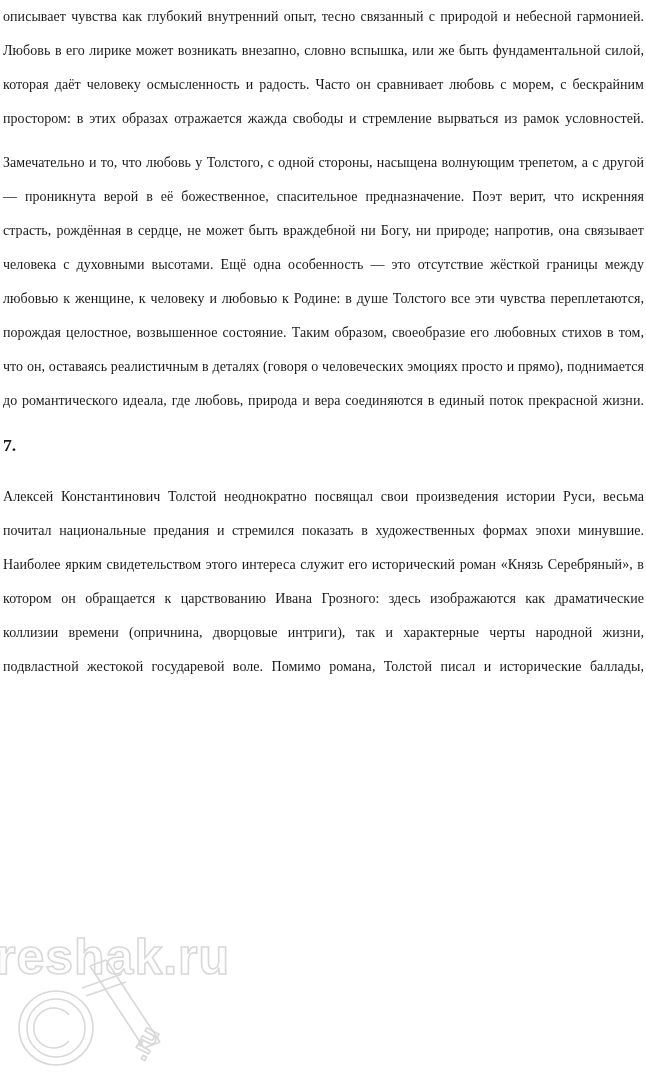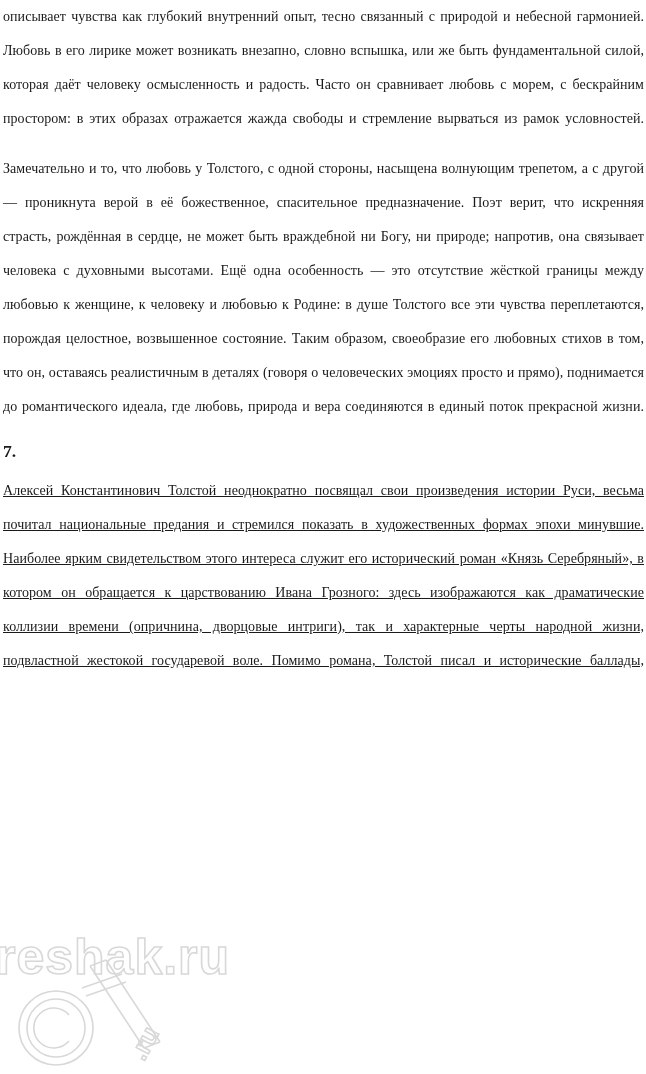--- a/index.html
+++ b/index.html
@@ -67,38 +67,37 @@
     padding: 0;
     text-align: justify;
     text-justify: inter-word;
     font-size: 14px;
     line-height: 34px;
     color: #1a1a1a;
     letter-spacing: 0.05px;
     -webkit-font-smoothing: antialiased;
   }
   p.para + p.para {
-    margin-top: 16px;
+    margin-top: 10px;
   }
 
   h2.section-num {
     margin: 0;
     padding: 0;
     font-size: 17.6px;
     line-height: 34px;
     font-weight: 700;
     color: #1a1a1a;
     text-align: left;
   }
   h2.section-num {
     margin-top: 10px;
   }
   p.after-heading {
-    margin-top: 6px;
-    text-decoration: underline;
+    margin-top: 18px;
   }
 
   
   .j-all {
     text-align-last: justify;
   }
 </style>
 </head>
 <body>
 

